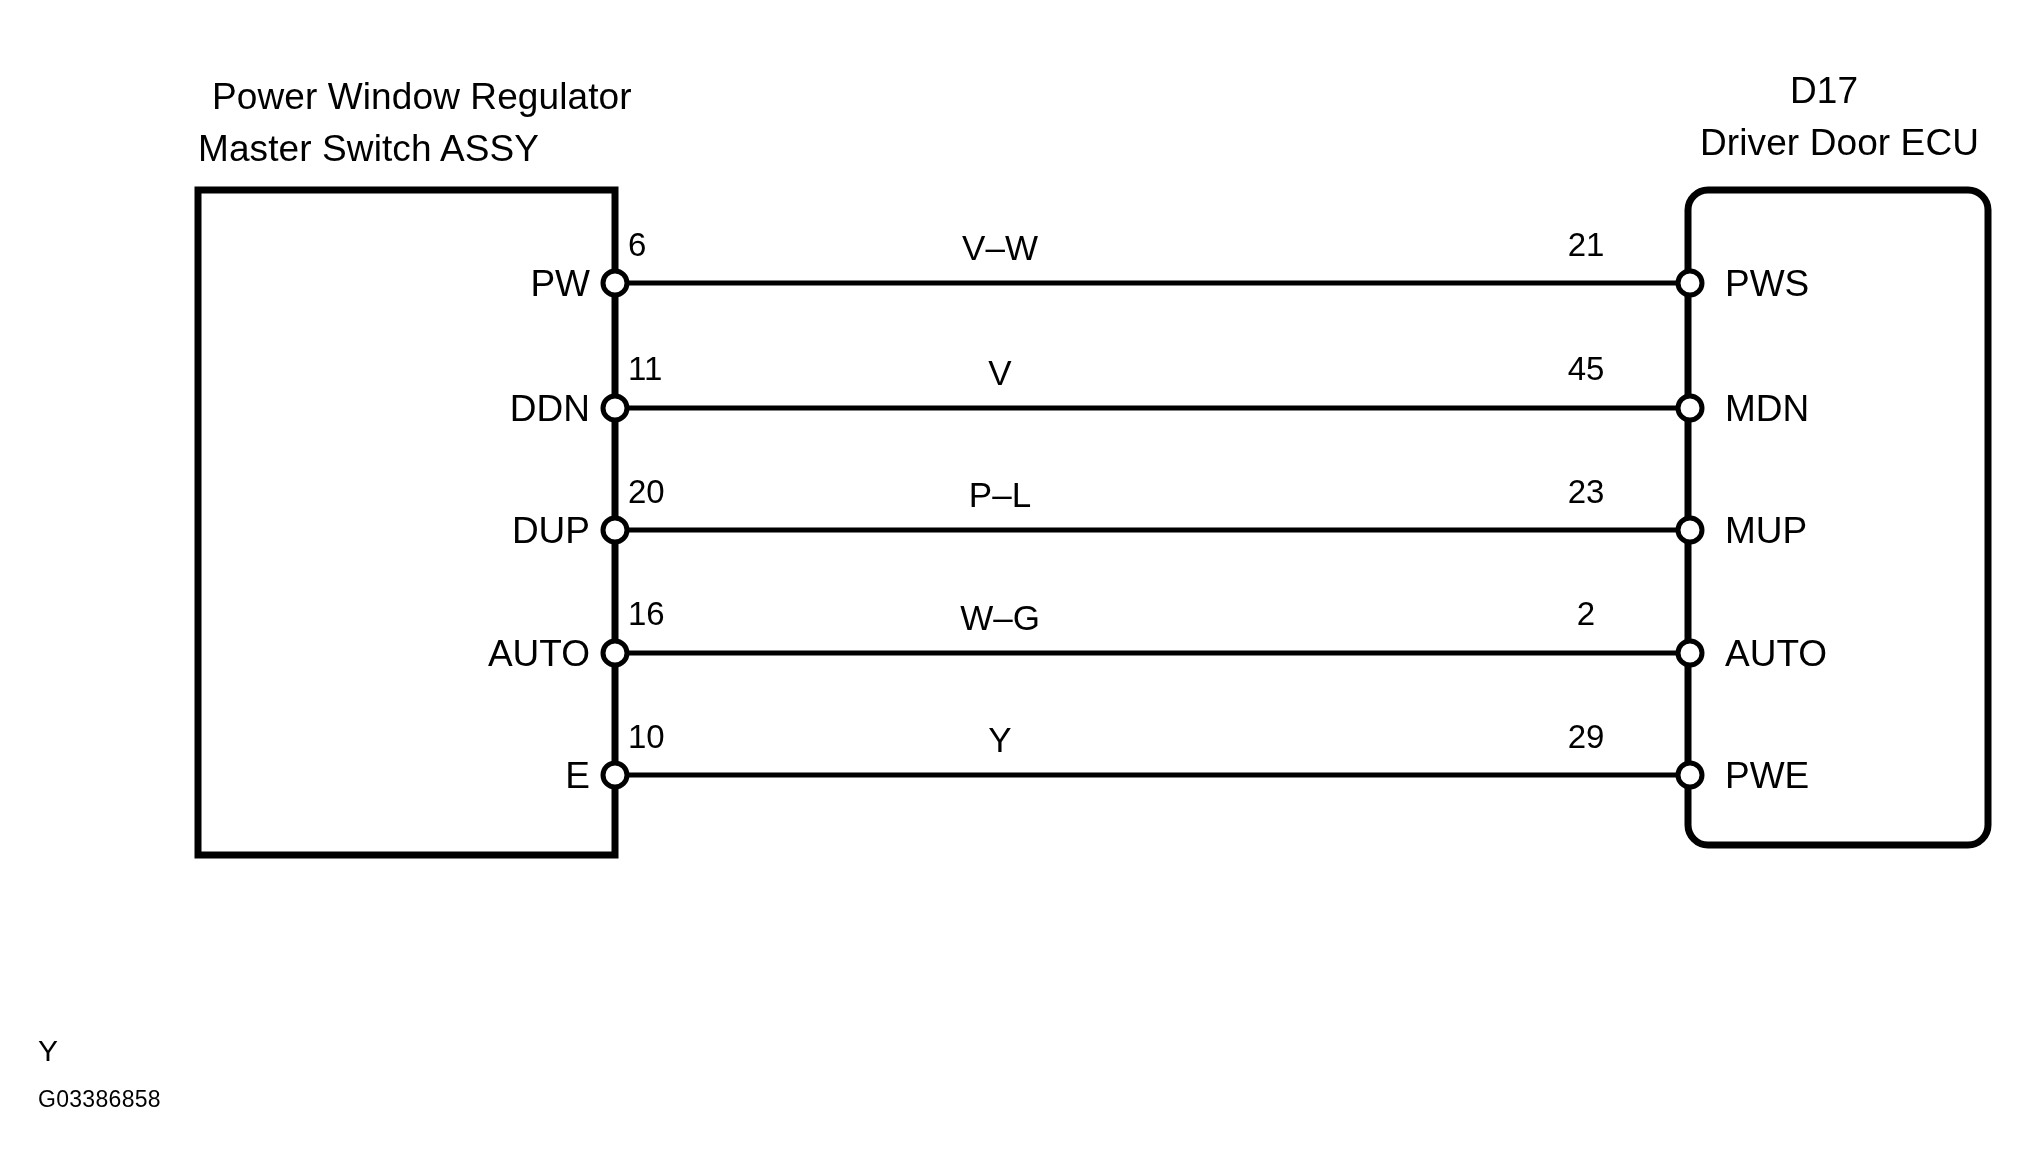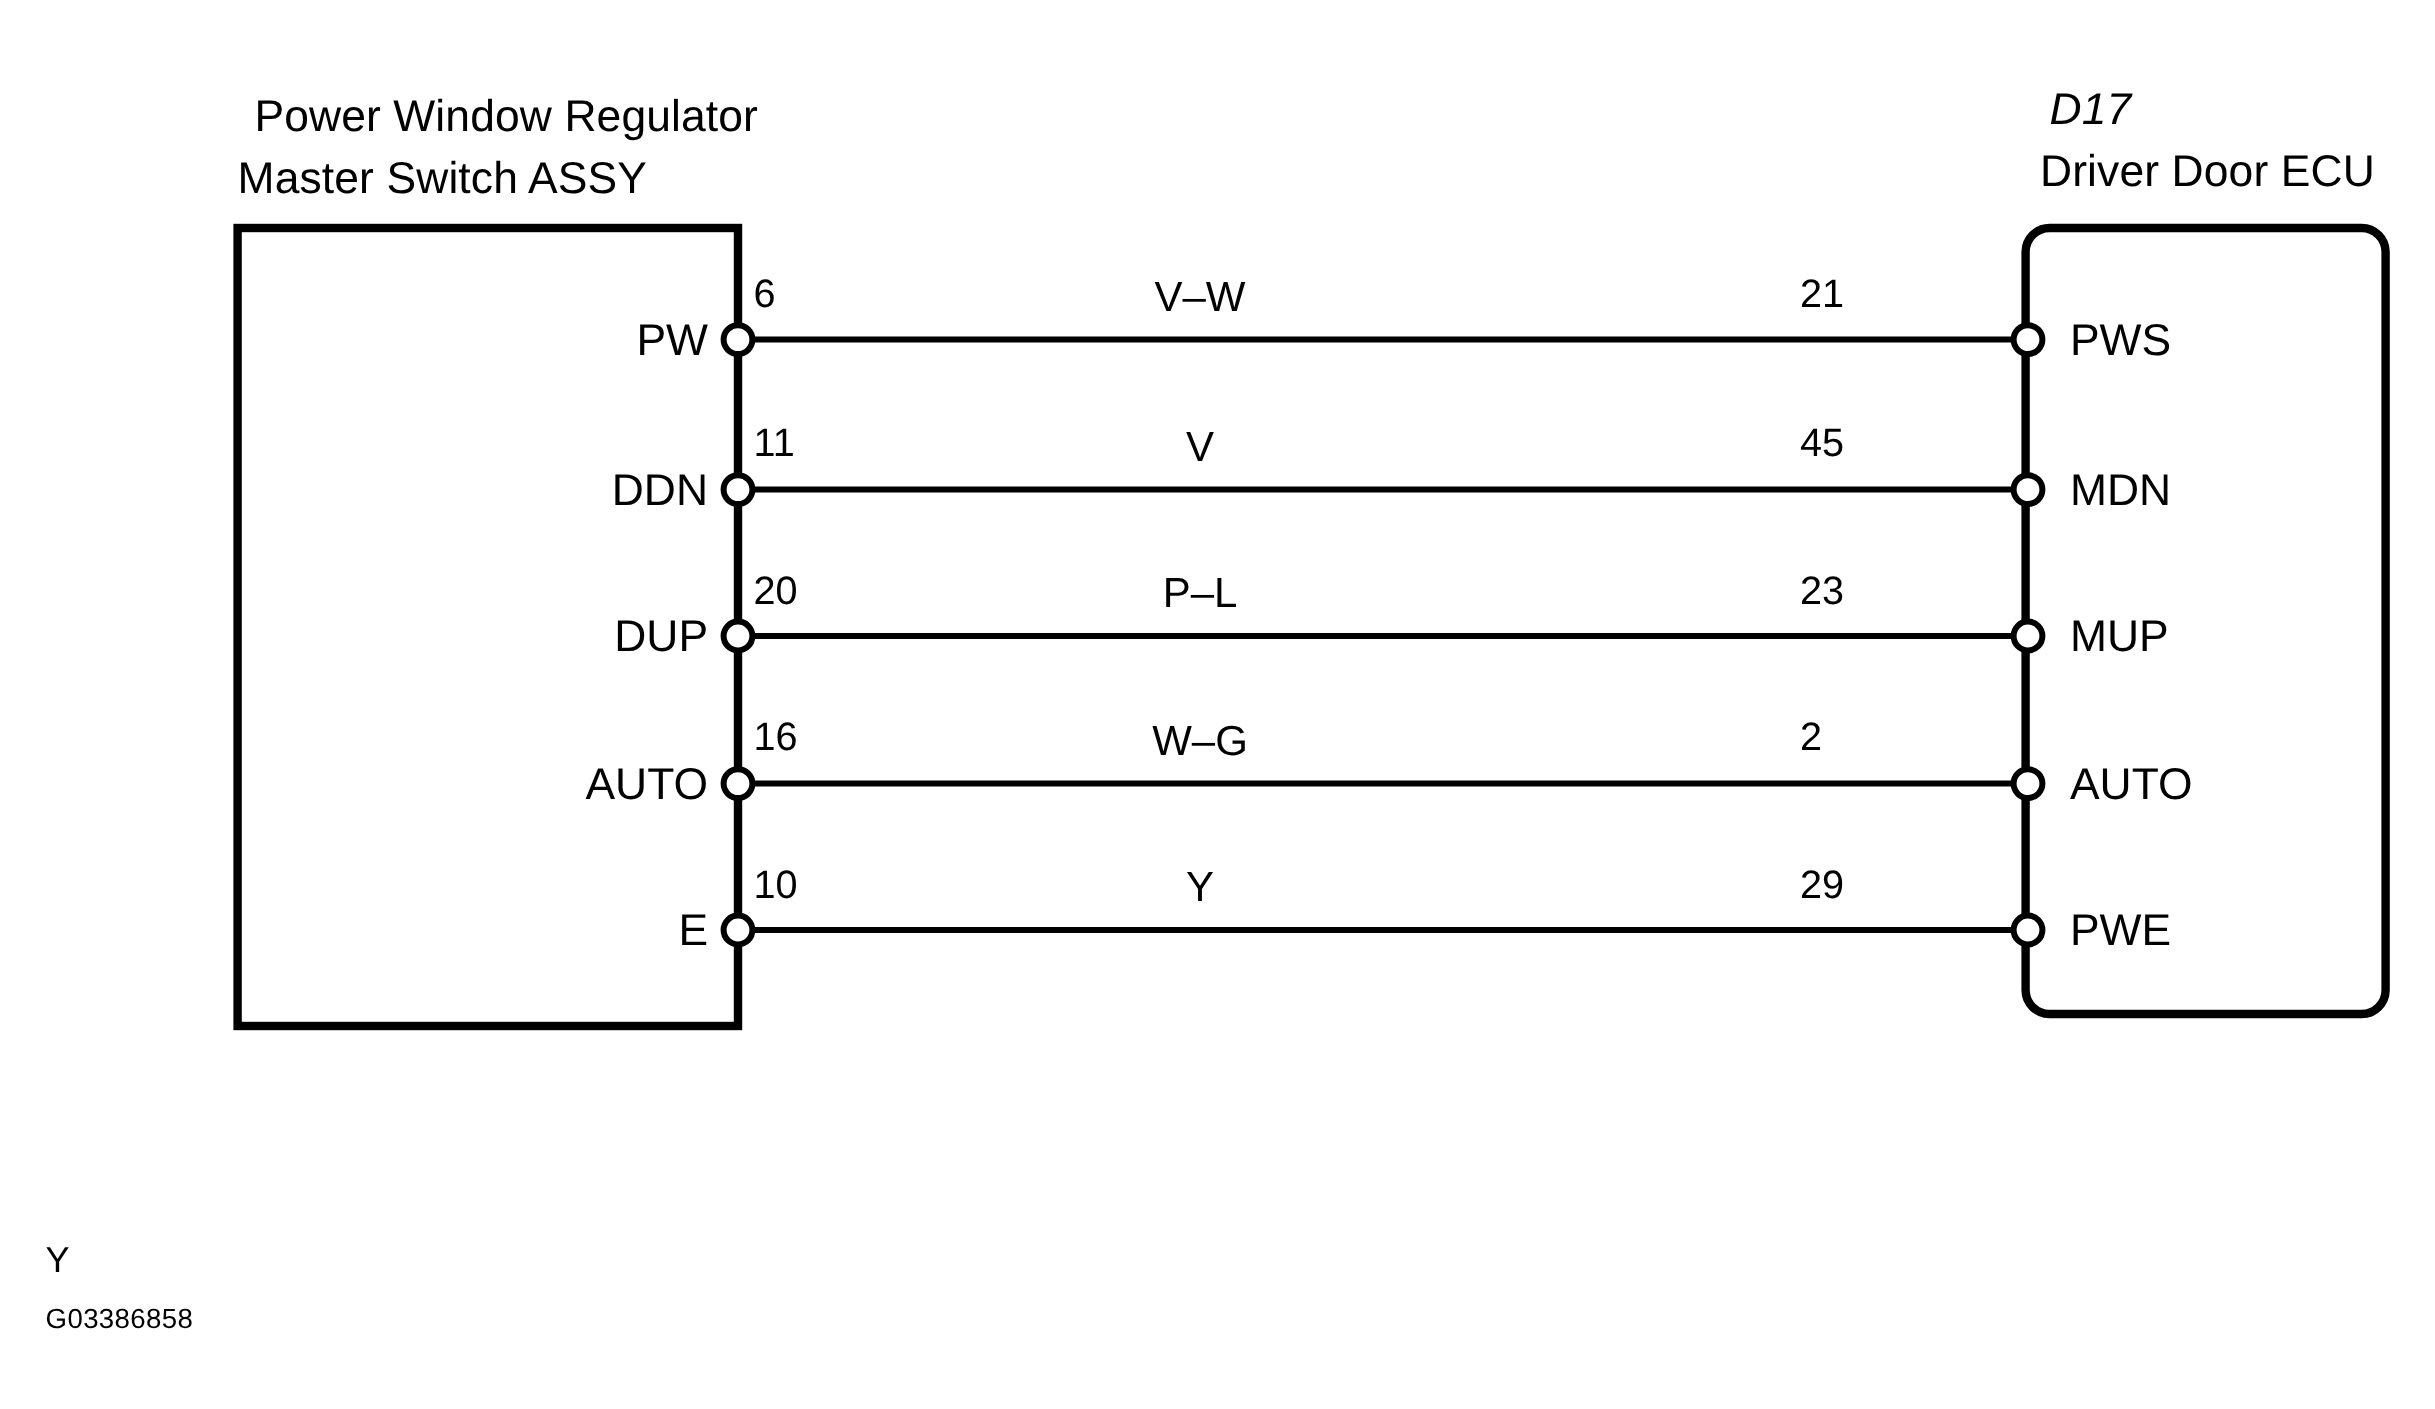--- a/index.html
+++ b/index.html
@@ -59,21 +59,21 @@
     transform: translateY(-50%);
   }
 
   .pin-number {
     font-size: 33px;
   }
   .pin-number.left {
     text-align: left;
   }
   .pin-number.right {
-    text-align: left;
+    text-align: center;
   }
 
   .wire-label {
     font-size: 35px;
     text-align: center;
     transform: translateX(-50%);
   }
 
   .footer-letter {
     font-size: 30px;
@@ -115,21 +115,21 @@
       <circle cx="1690" cy="408" r="12" fill="#ffffff" stroke="#000000" stroke-width="5"></circle>
       <circle cx="1690" cy="530" r="12" fill="#ffffff" stroke="#000000" stroke-width="5"></circle>
       <circle cx="1690" cy="653" r="12" fill="#ffffff" stroke="#000000" stroke-width="5"></circle>
       <circle cx="1690" cy="775" r="12" fill="#ffffff" stroke="#000000" stroke-width="5"></circle>
     </g>
   </svg>
 
   <div class="txt header-title" style="left:212px; top:78px;">Power Window Regulator</div>
   <div class="txt header-title" style="left:198px; top:130px;">Master Switch ASSY</div>
 
-  <div class="txt header-title" style="left:1708px; top:72px;font-style:italic;">D17</div>
+  <div class="txt header-title" style="left:1790px; top:72px;">D17</div>
   <div class="txt header-title" style="left:1700px; top:124px;">Driver Door ECU</div>
 
   <div class="txt terminal-label left" style="left:310px; top:283px; width:280px;">PW</div>
   <div class="txt pin-number left" style="left:628px; top:228px;">6</div>
   <div class="txt wire-label" style="left:1000px; top:230px;">V–W</div>
   <div class="txt pin-number right" style="left:1500px; top:228px; width:172px;">21</div>
   <div class="txt terminal-label left" style="left:310px; top:408px; width:280px;">DDN</div>
 
   <div class="txt terminal-label right" style="left:1725px; top:283px; width:280px;">PWS</div>
   <div class="txt pin-number left" style="left:628px; top:352px;">11</div>

